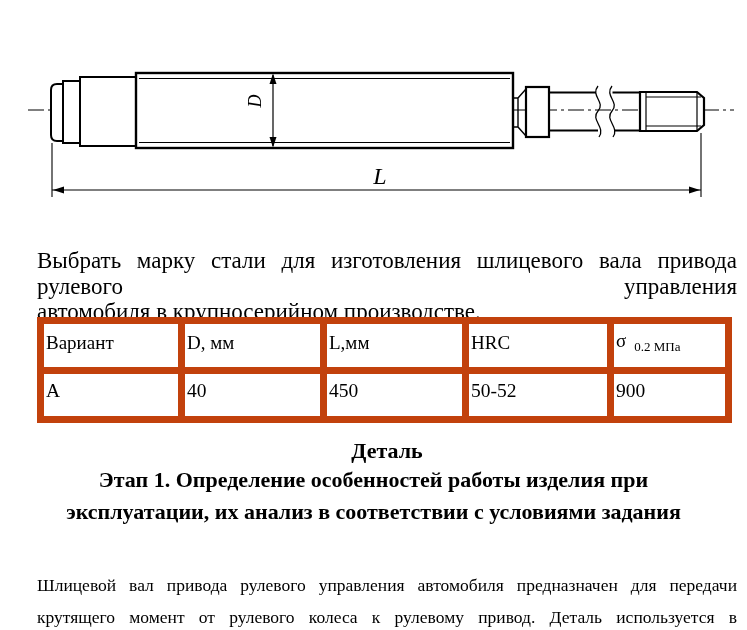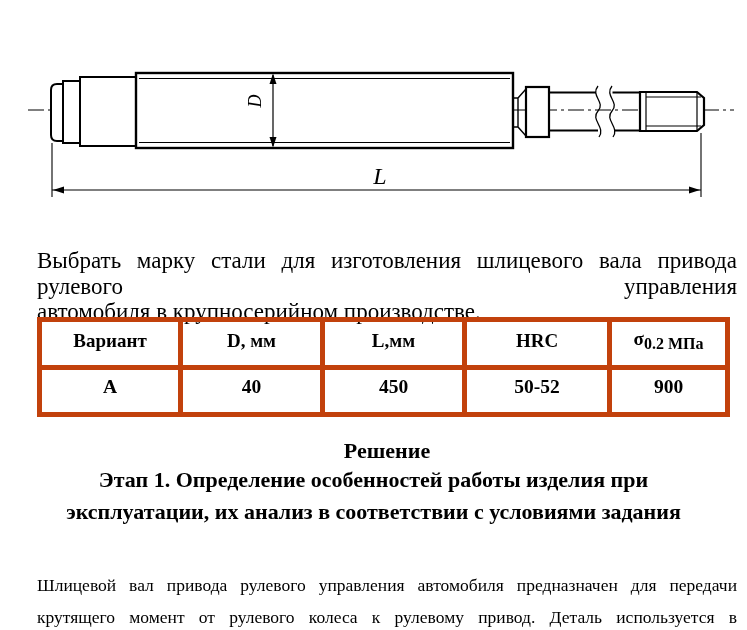--- a/index.html
+++ b/index.html
@@ -13,26 +13,26 @@
   .lline { text-align:left; }
   .task-block {
     position:absolute; left:37px; top:248px; width:700px;
     font-size:23px; line-height:25.5px;
   }
   .params-table {
     position:absolute; left:37px; top:317px;
     border-collapse:collapse; table-layout:fixed;
   }
   .params-table th, .params-table td {
-    border:5px solid #c2410c; text-align:center; vertical-align:middle;
-    font-weight:bold; overflow:hidden;
+    border:7px solid #c2410c; text-align:left; vertical-align:middle;
+    font-weight:normal; overflow:hidden;
   }
   .params-table th { height:37px; font-size:19px; padding:0 2px 6px 2px; }
   .params-table td { height:34px; font-size:19.5px; padding:0 2px 8px 2px; }
-  .sigma-sub { font-size:16px; vertical-align:-4px; }
+  .sigma-sub { font-size:13px; vertical-align:-4px;margin-left:8px; }
   .solution-title {
     position:absolute; left:37px; top:438px; width:700px;
     text-align:center; font-size:22px; font-weight:bold;
   }
   .stage-heading {
     position:absolute; left:20px; top:464px; width:707px;
     text-align:center; font-size:22px; font-weight:bold; line-height:31.5px;
   }
   .body-block {
     position:absolute; left:37px; top:569px; width:700px;
@@ -109,21 +109,21 @@
     <tr>
       <td>А</td>
       <td>40</td>
       <td>450</td>
       <td>50-52</td>
       <td>900</td>
     </tr>
   </tbody>
     </table>
 
-  <div class="solution-title">Решение</div>
+  <div class="solution-title">Деталь</div>
 
   <div class="stage-heading">
     <div class="textline">Этап 1. Определение особенностей работы изделия при</div>
     <div class="textline">эксплуатации, их анализ в соответствии с условиями задания</div>
   </div>
 
   <div class="body-block">
     <div class="textline jline">Шлицевой вал привода рулевого управления автомобиля предназначен для передачи</div>
     <div class="textline jline">крутящего момент от рулевого колеса к рулевому привод. Деталь используется в</div>
   </div>

